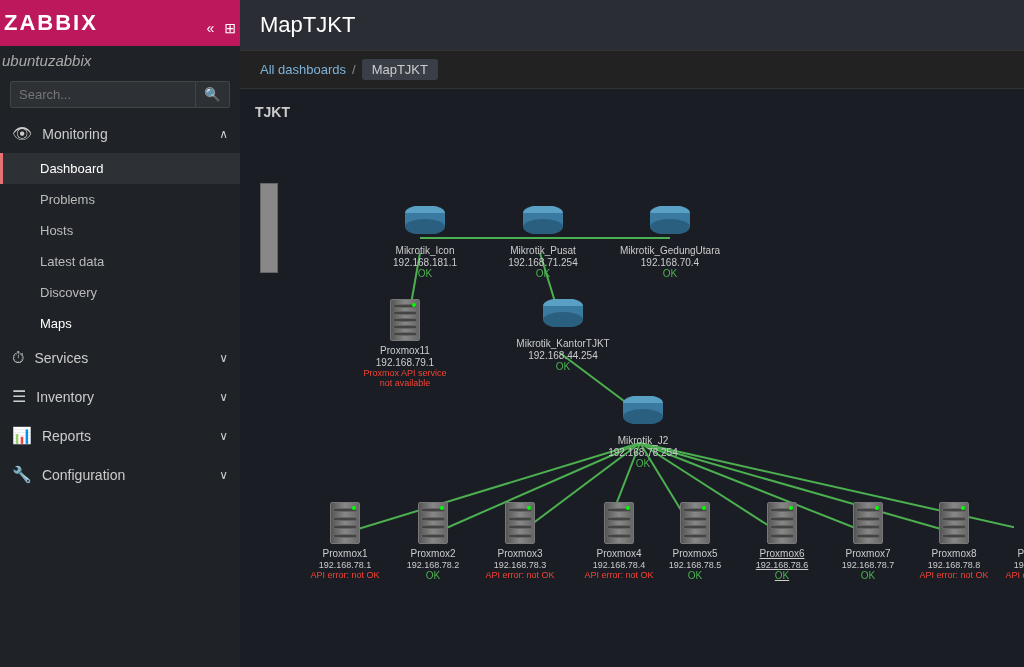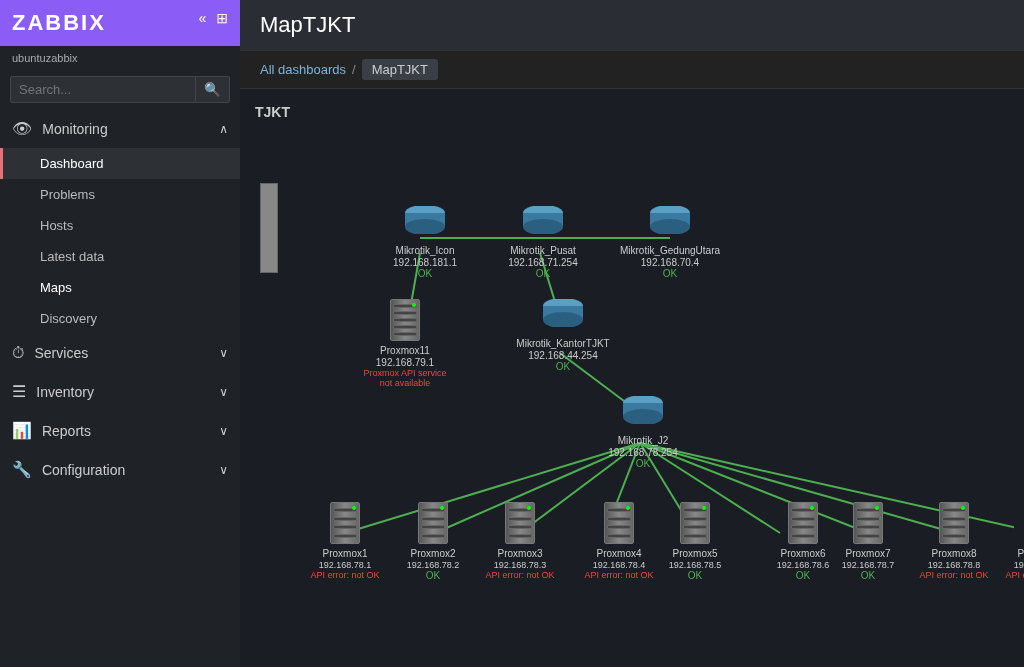--- a/index.html
+++ b/index.html
@@ -9,42 +9,43 @@
     .sidebar {
       width: 240px;
       min-width: 240px;
       background: #1f2226;
       display: flex;
       flex-direction: column;
       height: 667px;
       overflow: hidden;
     }
     .sidebar-header {
-      background: #8b5cf6;
-      padding: 10px 12px;
-      display: flex;
-      align-items: flex-start;
+      background: #be185d;
+      padding: 10px 4px;
+      display: flex;
+      align-items: flex-end;
       justify-content: space-between;
     }
     .sidebar-logo {
       color: #fff;
       font-size: 22px;
       font-weight: bold;
       letter-spacing: 2px;
     }
     .sidebar-icons {
       display: flex;
       gap: 10px;
       color: #fff;
       font-size: 14px;
     }
     .sidebar-user {
-      padding: 6px 12px;
+      padding: 6px 2px;
       color: #aaa;
-      font-size: 11px;
+      font-size: 15px;
+      font-style: italic;
     }
     .sidebar-search {
       padding: 6px 10px;
       display: flex;
     }
     .sidebar-search input {
       background: #2d3035;
       border: 1px solid #444;
       color: #ccc;
       padding: 5px 8px;
@@ -277,25 +278,25 @@
     </div>
     <div class="nav-sub-item">
       <span>Problems</span>
     </div>
     <div class="nav-sub-item">
       <span>Hosts</span>
     </div>
     <div class="nav-sub-item">
       <span>Latest data</span>
     </div>
+    <div class="nav-sub-item">
+      <span>Discovery</span>
+    </div>
     <div class="nav-sub-item active-maps">
       <span>Maps</span>
-    </div>
-    <div class="nav-sub-item">
-      <span>Discovery</span>
     </div>
 
     <div class="nav-group-header">
       <span class="icon">⏱</span>
       <span>Services</span>
       <span class="chevron">∨</span>
     </div>
 
     <div class="nav-group-header">
       <span class="icon">☰</span>
@@ -505,21 +506,21 @@
               <div class="server-row"></div>
               <div class="server-row"></div>
               <div class="server-dot"></div>
             </div>
         </div>
         <div class="node-label">Proxmox5</div>
         <div class="node-ip" style="font-size:9px;text-align:center;">192.168.78.5</div>
         <div class="node-status-ok">OK</div>
       </div>
 
-      <div class="node" style="left:508px; top:358px;">
+      <div class="node" style="left:487px; top:358px;text-decoration:underline;">
         <div class="node-icon">
           <div class="server-icon">
               <div class="server-row"></div>
               <div class="server-row"></div>
               <div class="server-row"></div>
               <div class="server-row"></div>
               <div class="server-dot"></div>
             </div>
         </div>
         <div class="node-label">Proxmox6</div>

